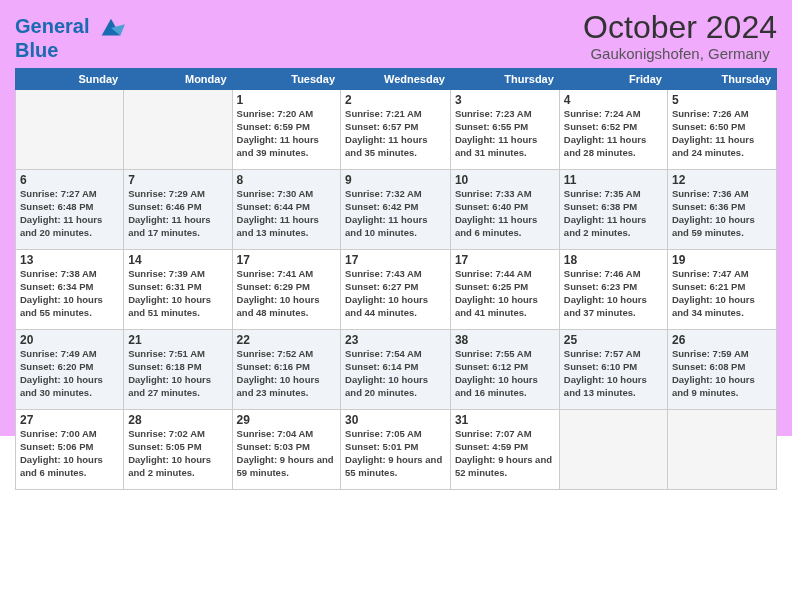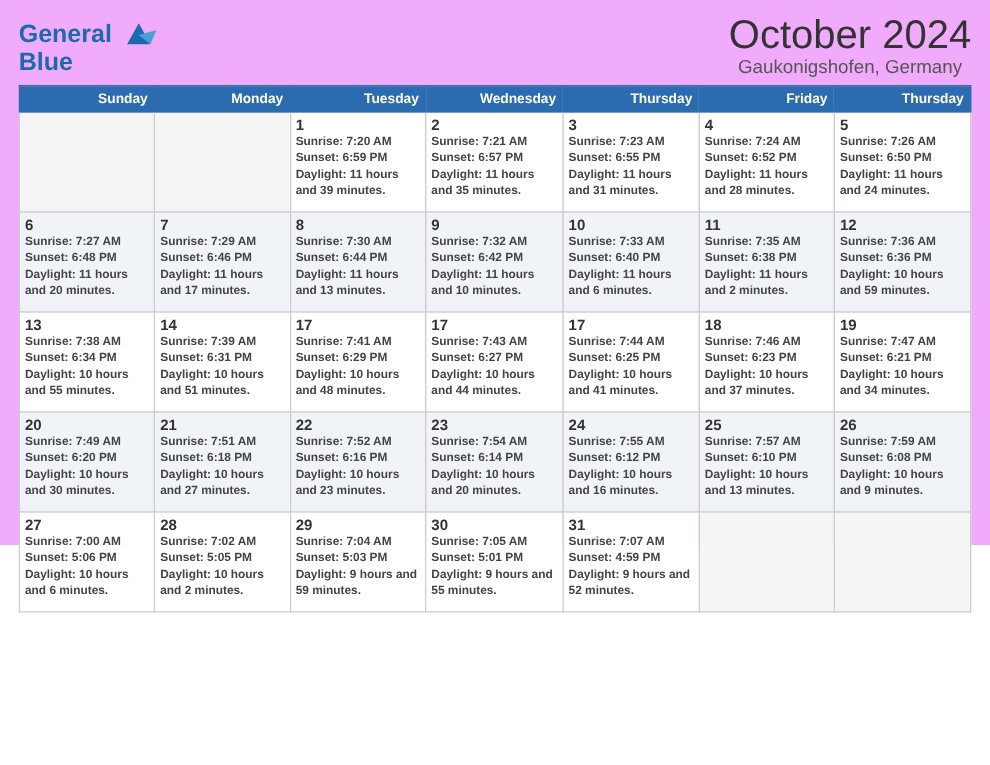--- a/index.html
+++ b/index.html
@@ -221,21 +221,21 @@
           </td>
           <td>
             <span class="day-num">22</span>
             <div class="day-info">Sunrise: 7:52 AM<br>Sunset: 6:16 PM<br>Daylight: 10 hours and 23 minutes.</div>
           </td>
           <td>
             <span class="day-num">23</span>
             <div class="day-info">Sunrise: 7:54 AM<br>Sunset: 6:14 PM<br>Daylight: 10 hours and 20 minutes.</div>
           </td>
           <td>
-            <span class="day-num">24</span>
+            <span class="day-num">38</span>
             <div class="day-info">Sunrise: 7:55 AM<br>Sunset: 6:12 PM<br>Daylight: 10 hours and 16 minutes.</div>
           </td>
           <td>
             <span class="day-num">25</span>
             <div class="day-info">Sunrise: 7:57 AM<br>Sunset: 6:10 PM<br>Daylight: 10 hours and 13 minutes.</div>
           </td>
           <td>
             <span class="day-num">26</span>
             <div class="day-info">Sunrise: 7:59 AM<br>Sunset: 6:08 PM<br>Daylight: 10 hours and 9 minutes.</div>
           </td>

